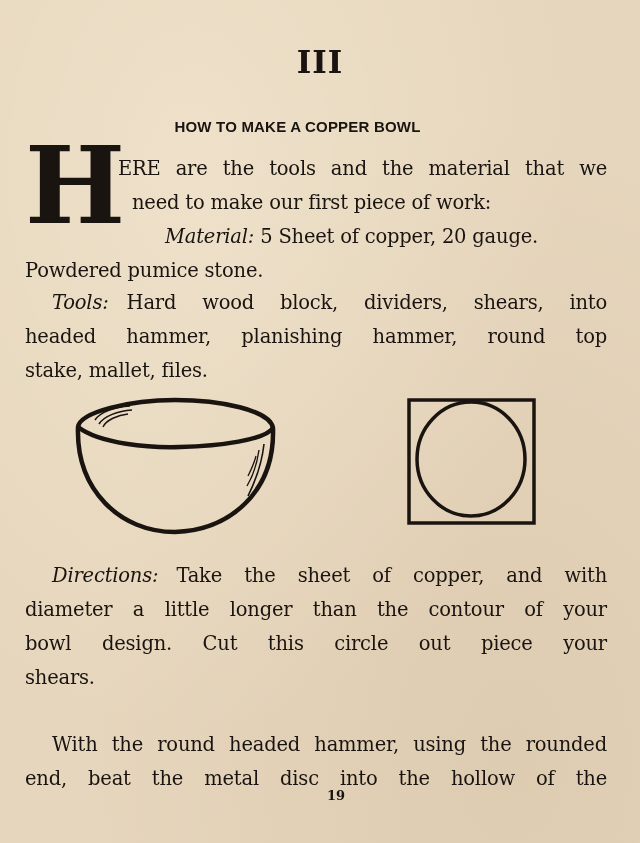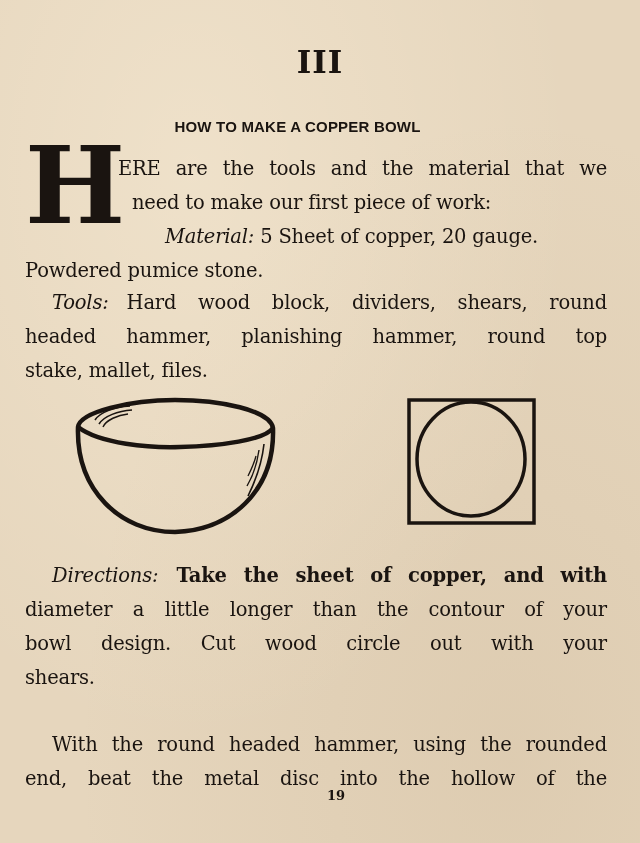--- a/index.html
+++ b/index.html
@@ -121,21 +121,21 @@
     <span class="line" style="padding-left:140px; width:442px;">
       <span class="label">Material:</span>
       <span>5 Sheet of copper, 20 gauge.</span>
     </span>
     <span class="line">Powdered pumice stone.</span>
   </div>
 
   <div class="text-block" style="top:274px;">
     <span class="line" style="padding-left:27px; width:555px; display:flex; justify-content:space-between;">
       <span class="label">Tools:</span>
-      <span style="flex:1; margin-left:18px; text-align:justify; text-align-last:justify;">Hard wood block, dividers, shears, round</span>
+      <span style="flex:1; margin-left:18px; text-align:justify; text-align-last:justify;">Hard wood block, dividers, shears, into</span>
     </span>
     <span class="line justify">headed hammer, planishing hammer, round top</span>
     <span class="line">stake, mallet, files.</span>
   </div>
 
   <div class="illustrations">
     <svg class="bowl" width="210" height="145" viewBox="0 0 210 145">
       <path d="M8,35 C10,20 60,8 105,8 C150,8 200,18 203,36 C205,100 160,138 105,140 C50,140 6,98 8,35 Z" fill="none" stroke="#1a1410" stroke-width="4.5" stroke-linejoin="round"></path>
       <path d="M8,35 C30,52 80,56 110,55 C150,54 195,48 203,36" fill="none" stroke="#1a1410" stroke-width="4.5"></path>
       <path d="M25,28 C30,20 45,15 60,14" fill="none" stroke="#1a1410" stroke-width="1.6"></path>
@@ -148,24 +148,24 @@
 
     <svg class="template" width="135" height="132" viewBox="0 0 135 132">
       <rect x="4" y="4" width="125" height="123" fill="none" stroke="#1a1410" stroke-width="3.5"></rect>
       <ellipse cx="66" cy="63" rx="54" ry="57" fill="none" stroke="#1a1410" stroke-width="3.5"></ellipse>
     </svg>
   </div>
 
   <div class="text-block" style="top:547px;">
     <span class="line" style="padding-left:27px; width:555px; display:flex;justify-content:center;">
       <span class="label">Directions:</span>
-      <span style="flex:1; margin-left:18px; text-align:justify; text-align-last:justify;font-weight:bold;">Take the sheet of copper, and with</span>
+      <span style="flex:1; margin-left:18px; text-align:justify; text-align-last:justify;">Take the sheet of copper, and with</span>
     </span>
     <span class="line justify">diameter a little longer than the contour of your</span>
-    <span class="line justify">bowl design. Cut wood circle out with your</span>
+    <span class="line justify">bowl design. Cut this circle out piece your</span>
     <span class="line">shears.</span>
   </div>
 
   <div class="text-block" style="top:716px;">
     <span class="line justify" style="padding-left:27px; width:555px;">With the round headed hammer, using the rounded</span>
     <span class="line justify">end, beat the metal disc into the hollow of the</span>
   </div>
 
   <div class="page-number">19</div>
 </div>

